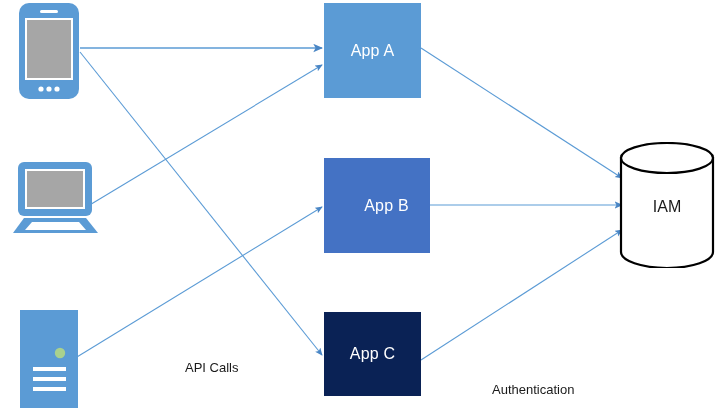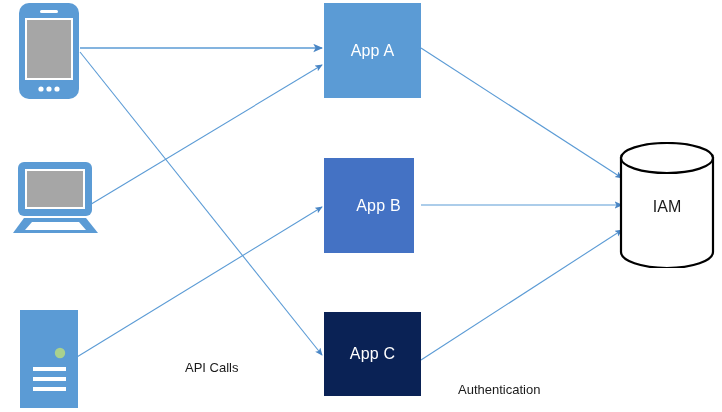--- a/index.html
+++ b/index.html
@@ -110,33 +110,33 @@
       <rect x="13" y="57" width="33" height="4" fill="#FFFFFF"></rect>
       <rect x="13" y="67" width="33" height="4" fill="#FFFFFF"></rect>
       <rect x="13" y="77" width="33" height="4" fill="#FFFFFF"></rect>
     </svg>
   </div>
 
   <div class="node-box" style="left:324px; top:3px; width:97px; height:95px; background:#5B9BD5;">
     <span>App A</span>
   </div>
 
-  <div class="node-box" style="left:324px; top:158px; width:90px; height:95px; background:#4472C4;padding-left:19px;">
+  <div class="node-box" style="left:324px; top:158px; width:106px; height:95px; background:#4472C4;padding-left:19px;">
     <span>App B</span>
   </div>
 
   <div class="node-box" style="left:324px; top:312px; width:97px; height:84px; background:#0A2255;">
     <span>App C</span>
   </div>
 
   <div class="device-icon" style="left:618px; top:142px; width:98px; height:126px;">
     <svg width="98" height="126" viewBox="0 0 98 126">
       <path d="M3,16 L3,110 A46,16 0 0 0 95,110 L95,16 Z" fill="#FFFFFF" stroke="#000000" stroke-width="2.2"></path>
       <ellipse cx="49" cy="16" rx="46" ry="15" fill="#FFFFFF" stroke="#000000" stroke-width="2.2"></ellipse>
     </svg>
   </div>
   <div class="store-label" style="left:618px; top:198px; width:98px; text-align:center;">IAM</div>
 
   <div class="zone-label" style="left:185px; top:360px;">API Calls</div>
 
-  <div class="zone-label" style="left:458px; top:382px;">Authentication</div>
+  <div class="zone-label" style="left:492px; top:382px;">Authentication</div>
 
 </div>
 
 </body></html>

